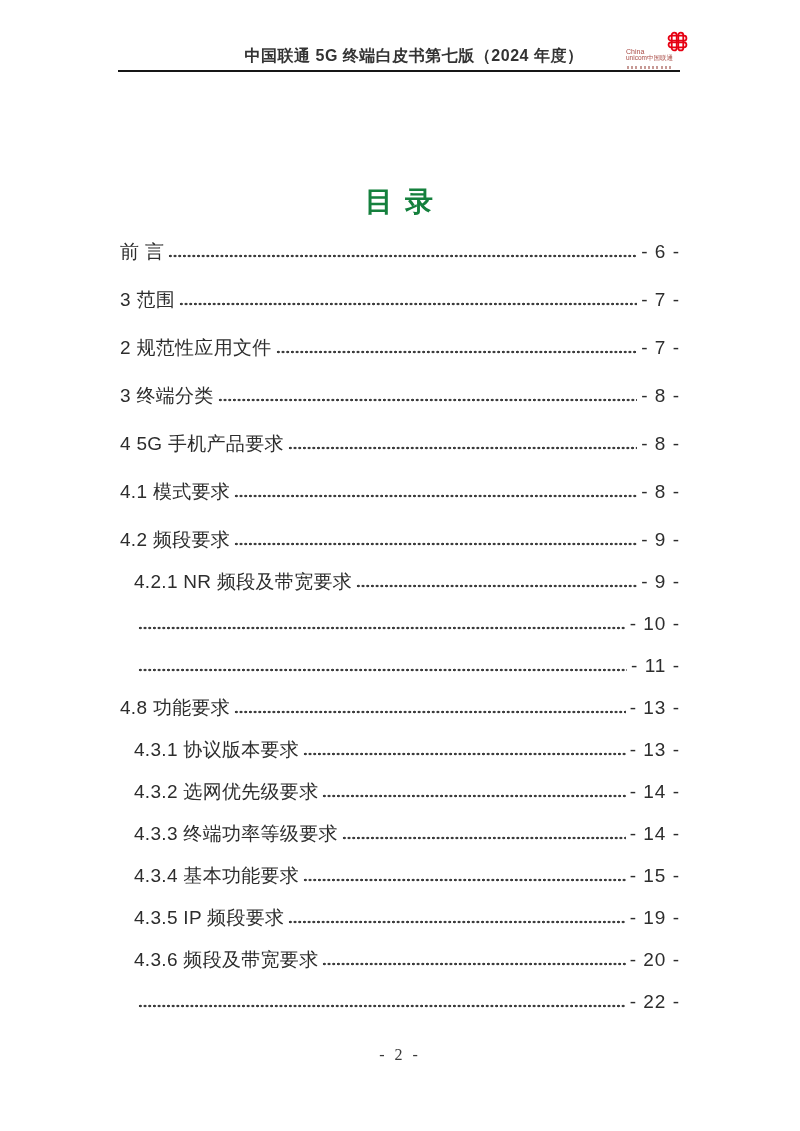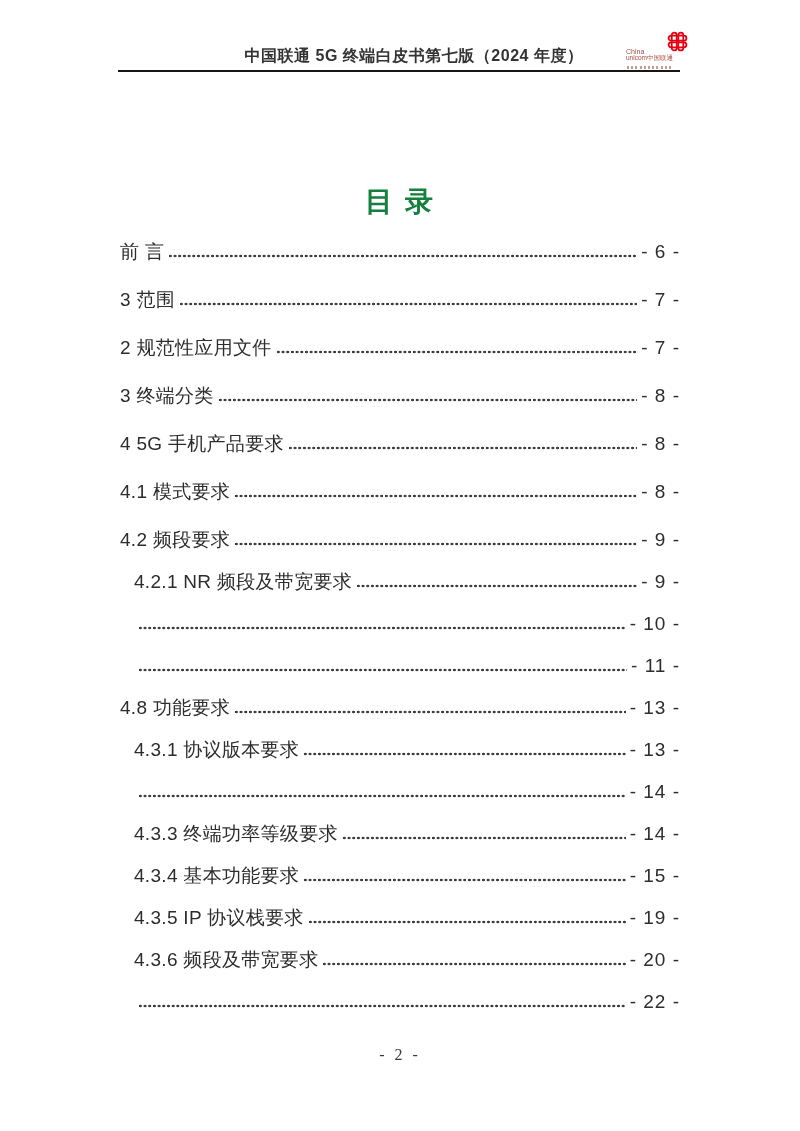--- a/index.html
+++ b/index.html
@@ -178,38 +178,39 @@
       <span class="toc-page">- 13 -</span>
     </div>
 
     <div class="toc-entry level-2">
       <span class="toc-label">4.3.1 协议版本要求</span>
       <span class="toc-dots"></span>
       <span class="toc-page">- 13 -</span>
     </div>
 
     <div class="toc-entry level-2">
+      <span class="toc-label">4.3.2 选网优先级要求</span>
       <span class="toc-dots"></span>
       <span class="toc-page">- 14 -</span>
     </div>
 
     <div class="toc-entry level-2">
       <span class="toc-label">4.3.3 终端功率等级要求</span>
       <span class="toc-dots"></span>
       <span class="toc-page">- 14 -</span>
     </div>
 
     <div class="toc-entry level-2">
       <span class="toc-label">4.3.4 基本功能要求</span>
       <span class="toc-dots"></span>
       <span class="toc-page">- 15 -</span>
     </div>
 
     <div class="toc-entry level-2">
-      <span class="toc-label">4.3.5 IP 协议栈要求</span>
+      <span class="toc-label">4.3.5 IP 频段要求</span>
       <span class="toc-dots"></span>
       <span class="toc-page">- 19 -</span>
     </div>
 
     <div class="toc-entry level-2">
       <span class="toc-label">4.3.6 频段及带宽要求</span>
       <span class="toc-dots"></span>
       <span class="toc-page">- 20 -</span>
     </div>
 

